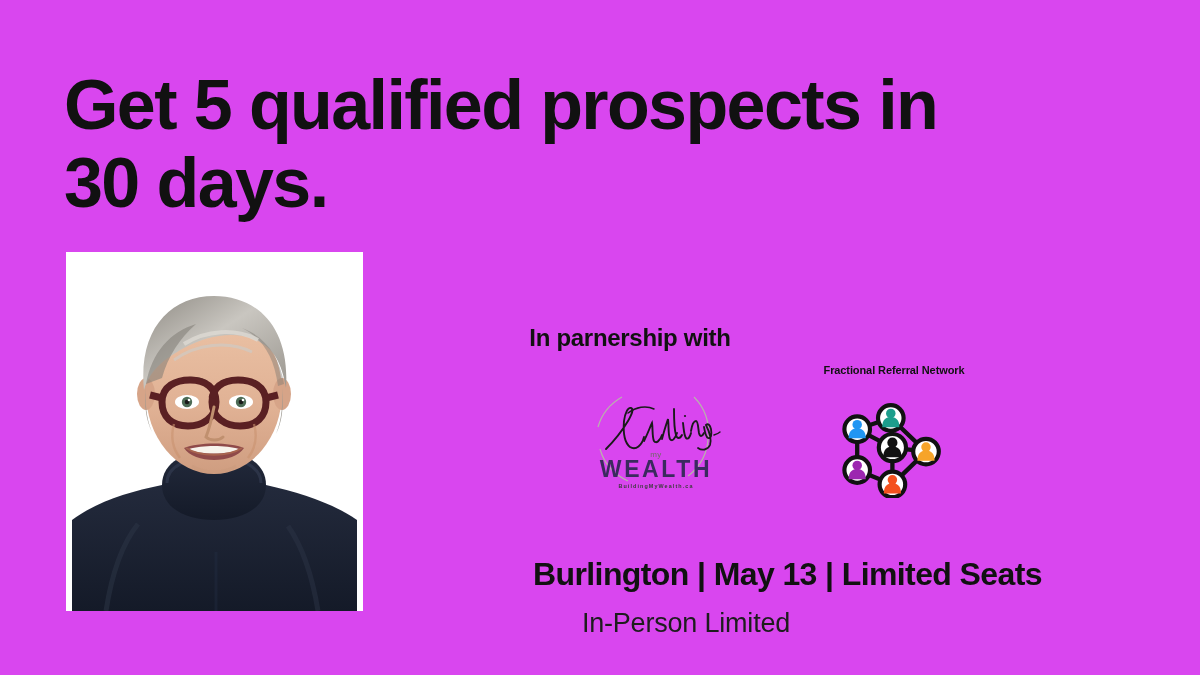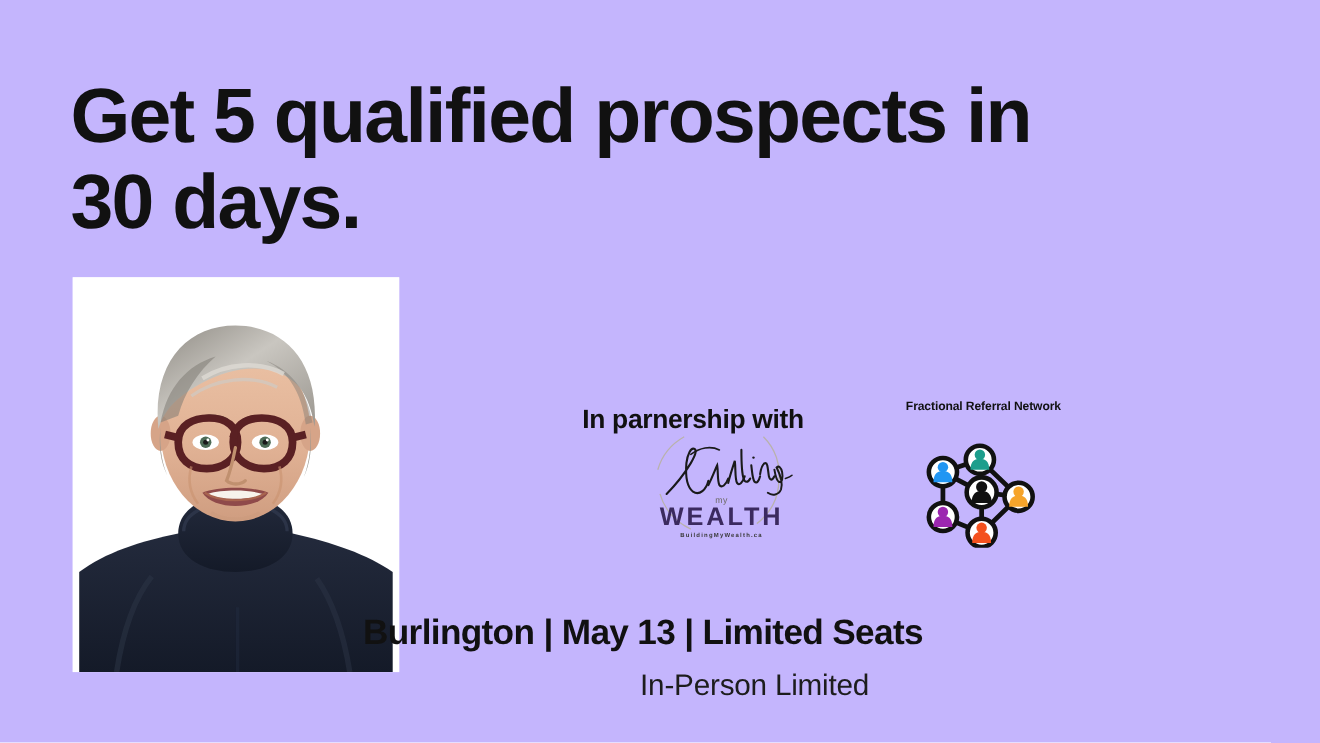--- a/index.html
+++ b/index.html
@@ -5,21 +5,21 @@
 <style>
   html, body {
     margin: 0;
     padding: 0;
     background: #ffffff;
   }
   #canvas {
     position: relative;
     width: 1200px;
     height: 675px;
-    background: #c4b5fd;
+    background: #d946ef;
     overflow: hidden;
     font-family: "Liberation Sans", sans-serif;
     -webkit-font-smoothing: antialiased;
   }
 
   
   .headline {
     position: absolute;
     left: 64px;
     top: 66px;
@@ -51,21 +51,20 @@
     position: absolute;
     left: 380px;
     top: 324px;
     width: 500px;
     text-align: center;
     font-family: "Liberation Sans", sans-serif;
     font-weight: 700;
     font-size: 24px;
     letter-spacing: -0.3px;
     color: #111111;
-    margin-top: 44px;
   }
 
   
   .photo-frame {
     position: absolute;
     left: 66px;
     top: 252px;
     width: 297px;
     height: 359px;
     background: #ffffff;
@@ -109,21 +108,21 @@
     left: 0;
     top: 22px;
   }
 
   
   .event-line {
     position: absolute;
     left: 330px;
     top: 556px;
     width: 712px;
-    text-align: left;
+    text-align: right;
     font-family: "Liberation Sans", sans-serif;
     font-weight: 700;
     font-size: 32px;
     letter-spacing: -0.6px;
     color: #111111;
   }
   .event-sub {
     position: absolute;
     left: 330px;
     top: 608px;

